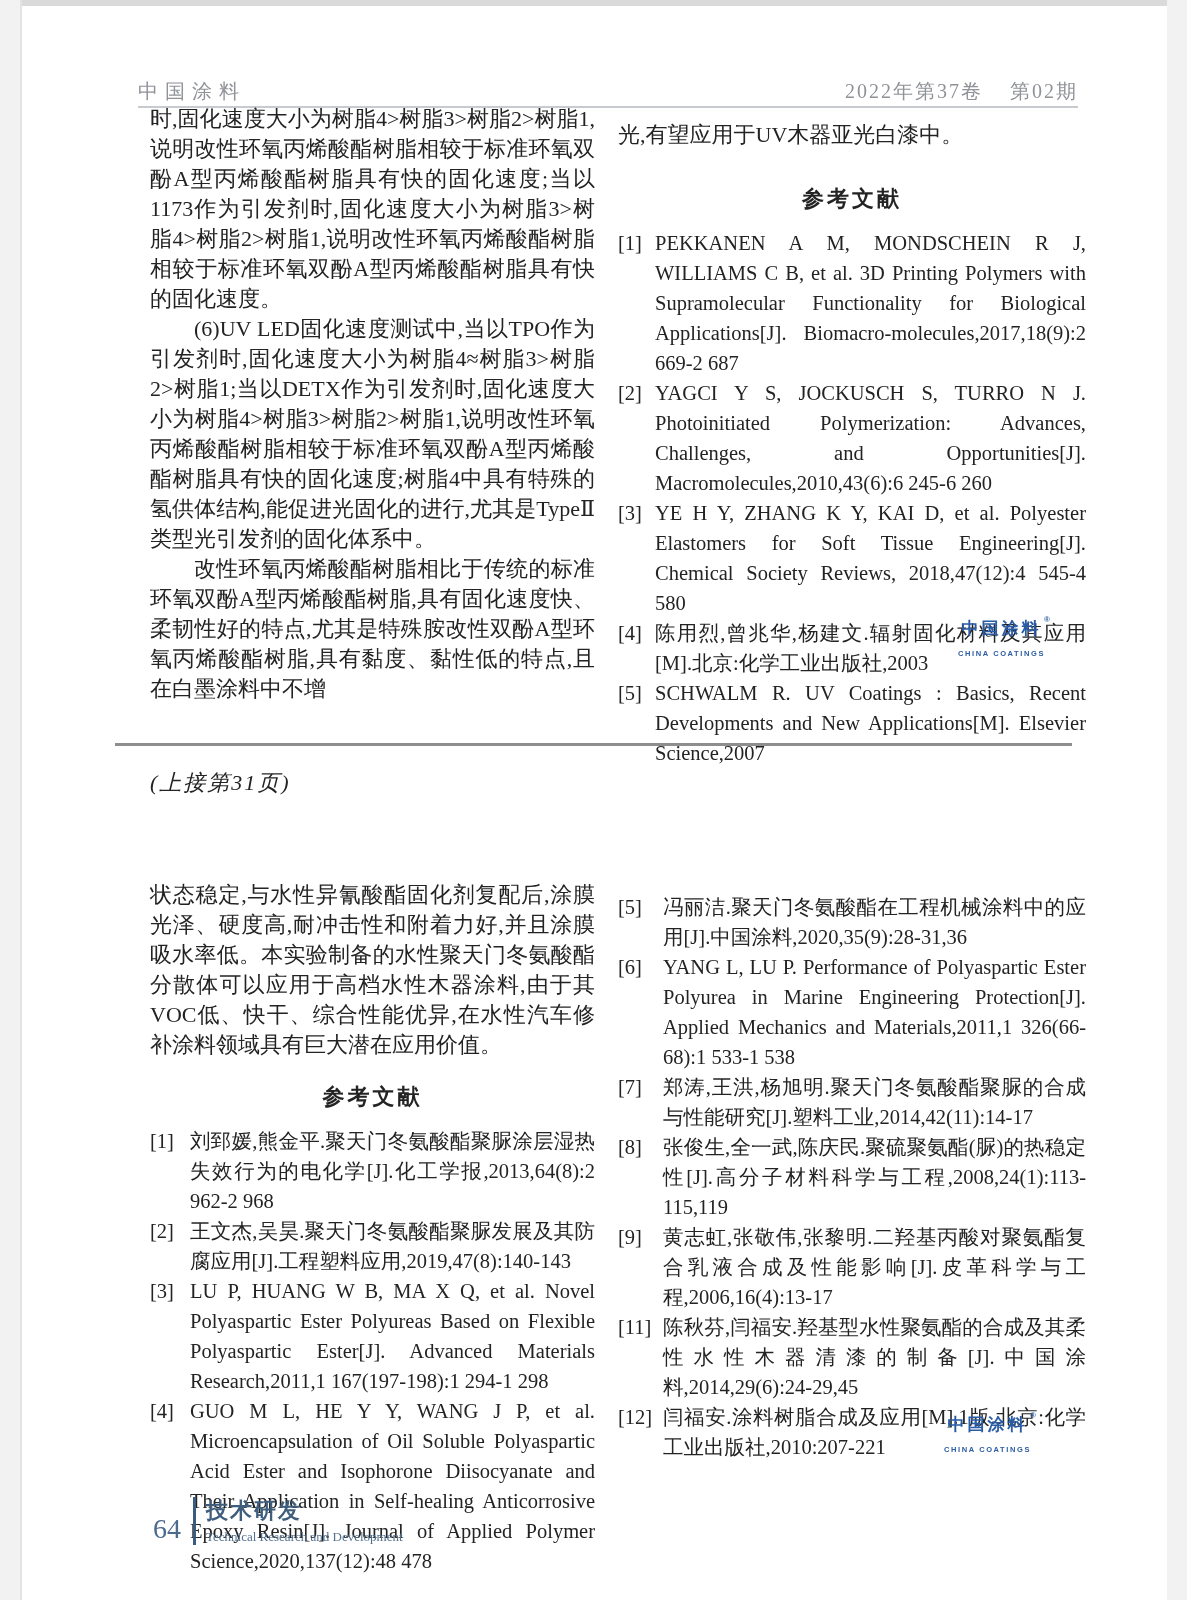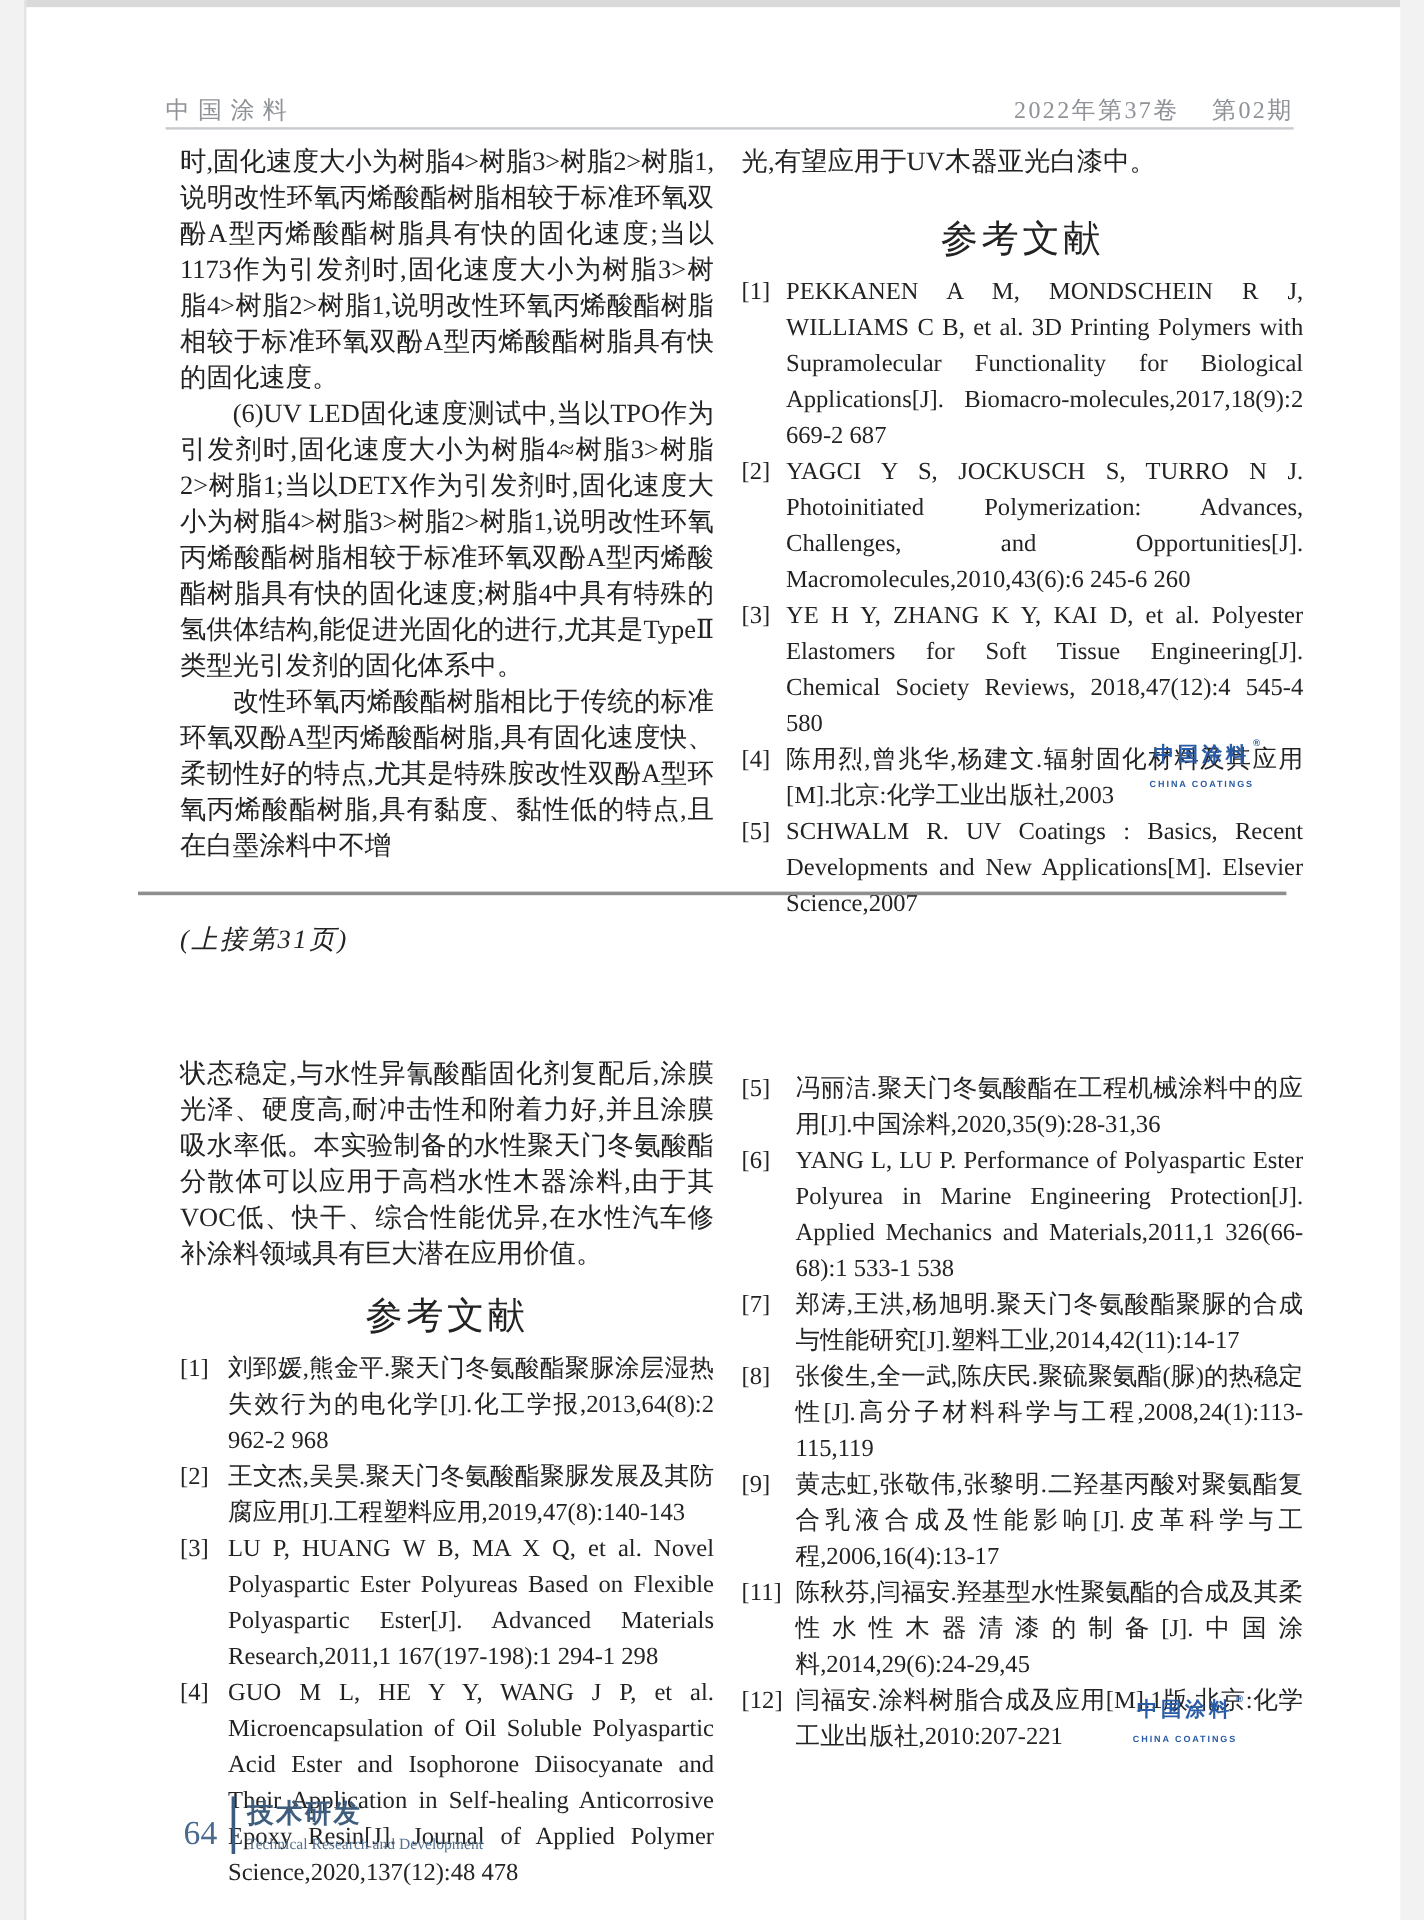--- a/index.html
+++ b/index.html
@@ -21,29 +21,29 @@
             display: flex; justify-content: space-between; align-items: flex-end;
             color: #8f9297; font-size: 20px; }
   .journal-name { letter-spacing: 7px; }
   .issue-info span { letter-spacing: 2px; }
   .issue-number { margin-left: 22px; }
   .header-rule { position: absolute; top: 106px; left: 118px; right: 89px;
                  border-top: 2px solid #c7cace; }
 
   
   .col { position: absolute; font-size: 22px; line-height: 30px; text-align: justify; }
-  .top-left  { top: 120px; left: 130px; width: 445px; }
+  .top-left  { top: 104px; left: 130px; width: 445px; }
   .top-right { top: 120px; left: 598px; width: 468px; }
   .bottom-left  { top: 880px; left: 130px; width: 445px; }
   .bottom-right { top: 892px; left: 598px; width: 468px; }
 
   .para { margin: 0; text-indent: 2em; }
   .para.no-indent { text-indent: 0; }
 
-  .refs-heading { font-weight: normal; text-align: center; font-size: 31px;
+  .refs-heading { font-weight: bold; text-align: center; font-size: 22px;
                   letter-spacing: 3px; margin: 34px 0 14px 0; text-indent: 0; }
   .bottom-left .refs-heading { margin-top: 22px; }
 
   .ref { display: flex; font-size: 20.5px; line-height: 30px; }
   .ref-label { flex: 0 0 40px; }
   .top-right .ref-label { flex-basis: 37px; }
   .bottom-right .ref-label { flex-basis: 45px; }
   .ref-text { flex: 1; text-align: justify; }
 
   

